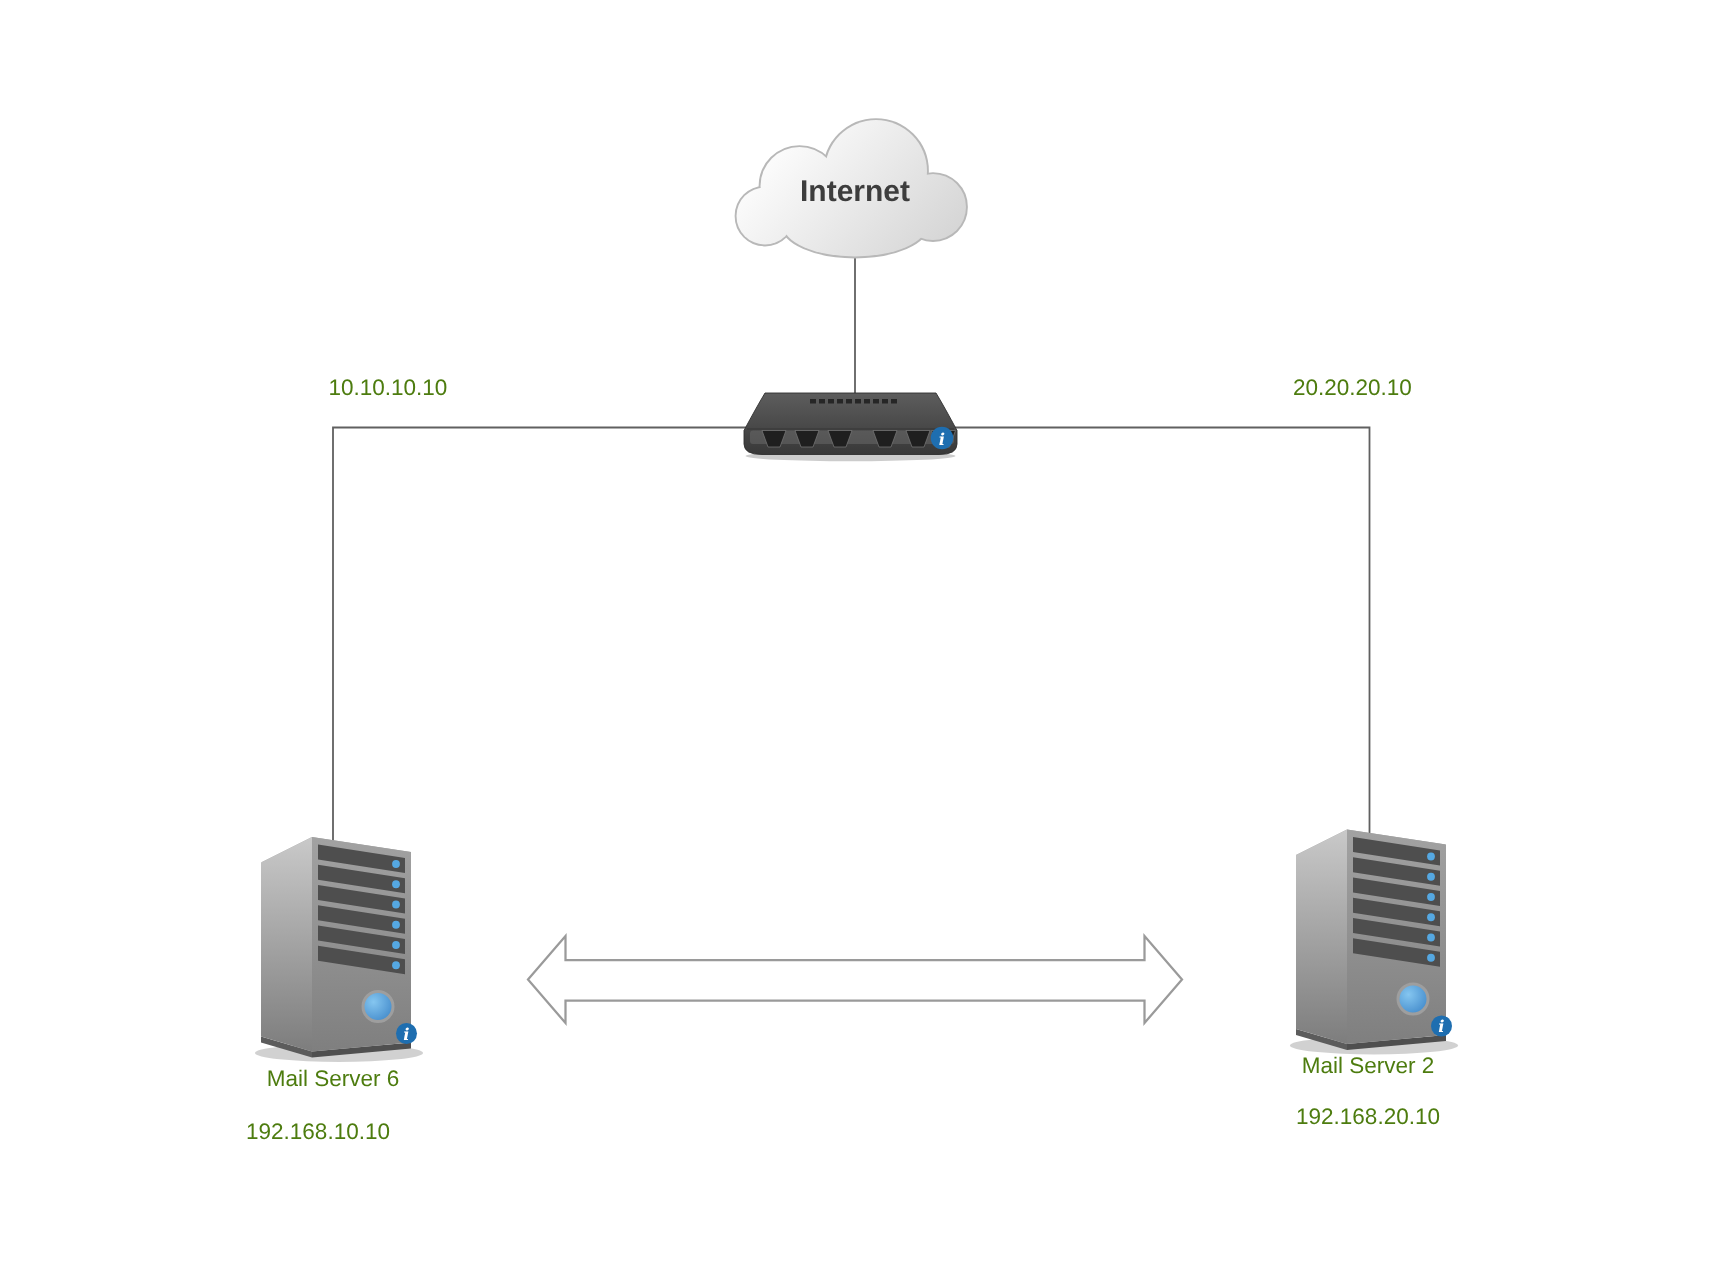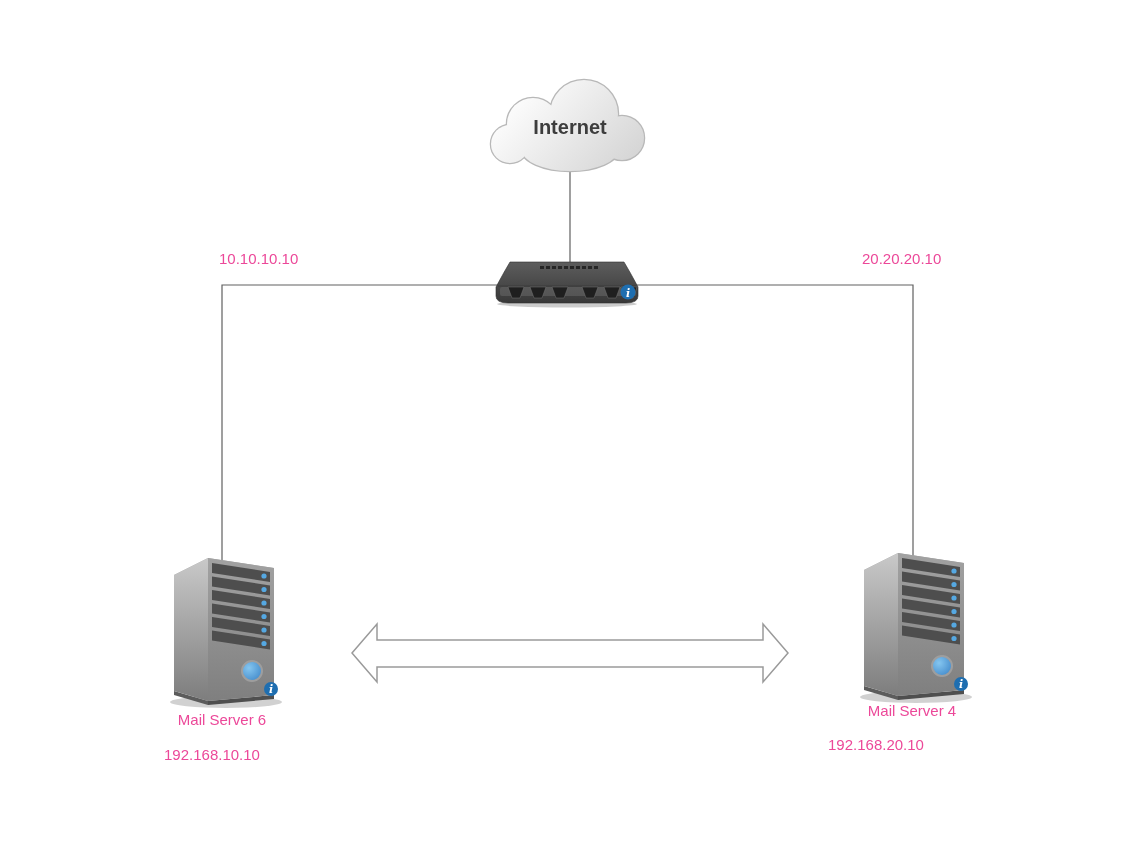--- a/index.html
+++ b/index.html
@@ -2,21 +2,21 @@
 <html><head>
 <meta charset="utf-8">
 <style>
   html,body{margin:0;padding:0;}
   body{
     width:1139px;height:847px;position:relative;background:#ffffff;
     font-family:"Liberation Sans",sans-serif;overflow:hidden;
   }
   .abs{position:absolute;}
   .label{
-    position:absolute;color:#ec4899;font-size:15px;line-height:18px;
+    position:absolute;color:#4d7c0f;font-size:15px;line-height:18px;
     white-space:nowrap;
   }
   .centered{text-align:center;}
   svg{display:block;}
 </style>
 </head>
 <body>
 
 <svg width="0" height="0" style="position:absolute" aria-hidden="true">
   <defs>
@@ -141,14 +141,14 @@
 <svg class="abs" style="left:858px;top:546px" width="116" height="160">
   <use href="#server-tower"></use>
 </svg>
 
 <div class="label" style="left:219px;top:250px">10.10.10.10</div>
 <div class="label" style="left:862px;top:250px">20.20.20.10</div>
 
 <div class="label centered" style="left:162px;top:711px;width:120px">Mail Server 6</div>
 <div class="label centered" style="left:148px;top:746px;width:128px">192.168.10.10</div>
 
-<div class="label centered" style="left:852px;top:702px;width:120px">Mail Server 4</div>
-<div class="label centered" style="left:812px;top:736px;width:128px">192.168.20.10</div>
+<div class="label centered" style="left:852px;top:702px;width:120px">Mail Server 2</div>
+<div class="label centered" style="left:848px;top:736px;width:128px">192.168.20.10</div>
 
 </body></html>

